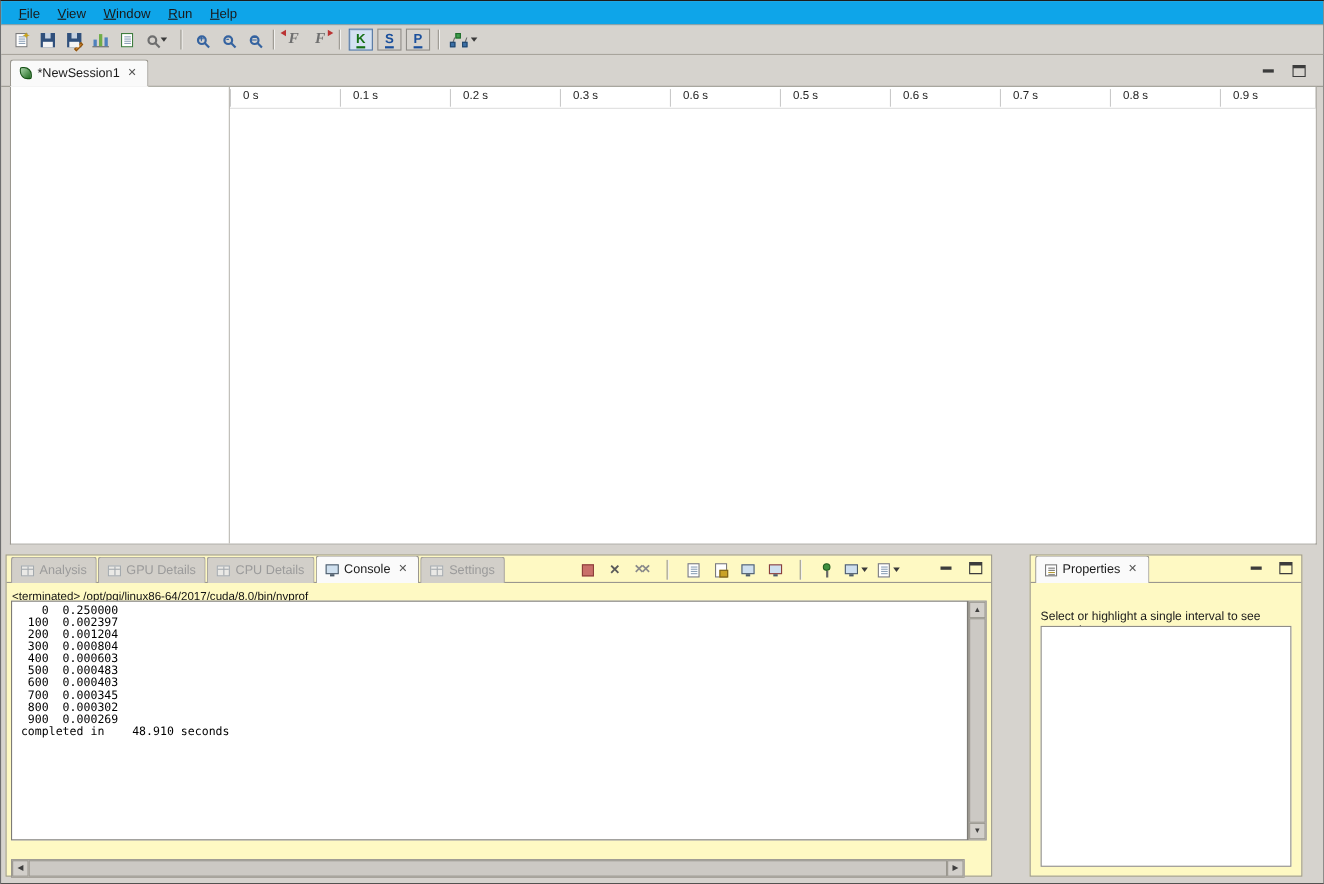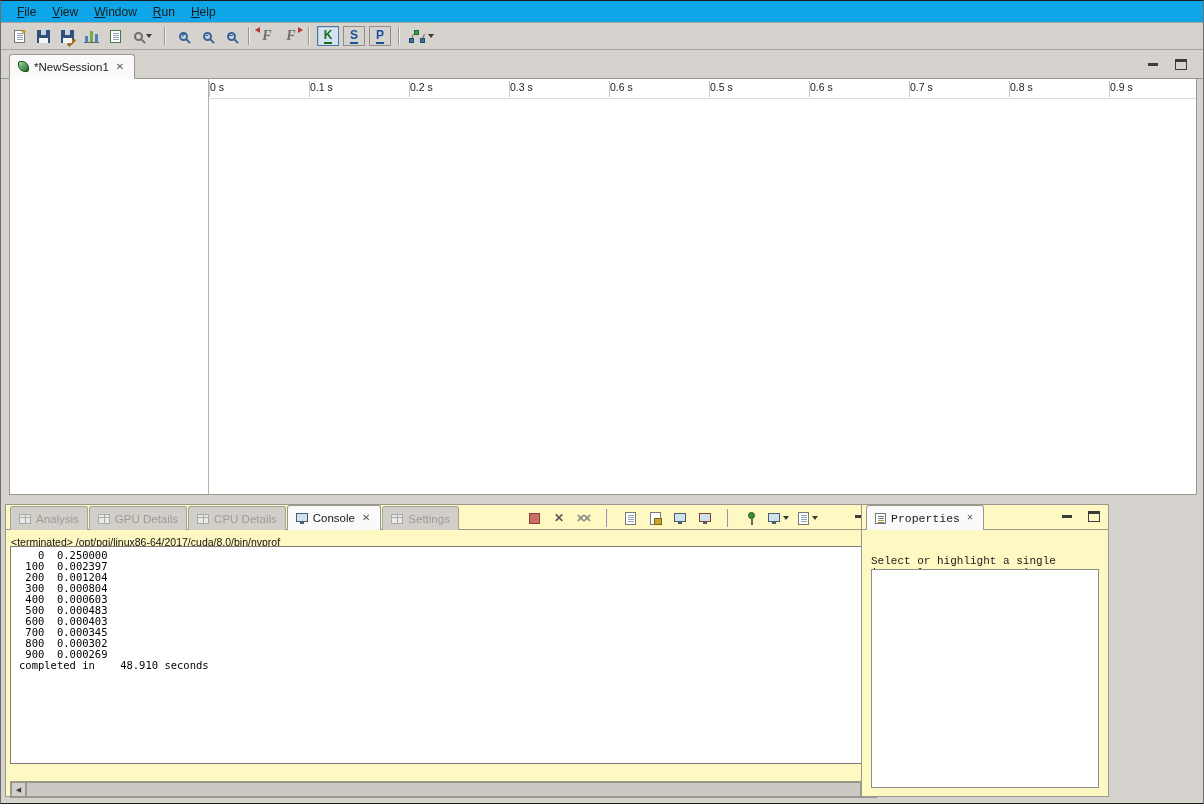--- a/index.html
+++ b/index.html
@@ -70,28 +70,28 @@
   .editor-topline { position:absolute; left:0; right:0; top:77px; border-top:1px solid #9a978f; }
   .editor-minmax { position:absolute; top:58px; right:16px; display:flex; gap:15px; z-index:4; }
   .btn-min { width:13px; height:11px; position:relative; }
   .btn-min::after { content:""; position:absolute; left:1px; right:2px; top:4px; height:3px; background:#3c3c3c; }
   .btn-max { width:12px; height:11px; border:1px solid #3c3c3c; border-top:3px solid #3c3c3c; background:transparent; }
 
   .editor-content { position:absolute; left:8px; top:78px; width:1188px; height:416px; background:#fff;
                     border:1px solid #9a978f; border-top:none; }
   .name-column { position:absolute; left:0; top:0; bottom:0; width:199px; border-right:1px solid #b5b2ac; background:#fff; }
   .ruler { position:absolute; left:199px; right:0; top:0; height:20px; border-bottom:1px solid #dcdcdc; }
-  .ruler-tick { position:absolute; top:2px; height:16px; border-left:1px solid #c9c9c9; padding-left:0;
+  .ruler-tick { position:absolute; top:2px; height:16px; border-left:1px solid #c9c9c9; padding-left:11px;
                 font-size:10.5px; color:#222; white-space:nowrap; }
   .timeline-canvas { position:absolute; left:199px; right:0; top:20px; bottom:0; background:#fff; }
 
   
   .view { position:absolute; background:#fef9c3; border:1px solid #9a978f; }
   #console-view { left:4px; top:503px; width:897px; height:293px; }
-  #properties-view { left:860px; top:503px; width:248px; height:293px;font-family:Liberation Mono, monospace; }
+  #properties-view { left:935px; top:503px; width:248px; height:293px; }
   .tabrow { position:absolute; left:0; right:0; top:0; height:25px; border-bottom:1px solid #9a978f;
             display:flex; align-items:flex-end; padding-left:4px; }
   .vtab { display:inline-flex; align-items:center; gap:5px; height:24px; padding:0 8px; margin-right:1px;
           border:1px solid #a5a29b; border-bottom:none; border-radius:3px 3px 0 0; background:#d2cfc9;
           color:#9b9b9b; font-size:11.5px; position:relative; top:1px; white-space:nowrap; }
   .vtab.active { background:#fafafa; color:#1a1a1a; border-color:#9a978f; z-index:2; height:25px; }
   .vtab .tico { opacity:.55; }
   .vtab.active .tico { opacity:1; }
 
   .ic-table { width:12px; height:10px; background:#fff; border:1px solid #7f8c99; position:relative; }

